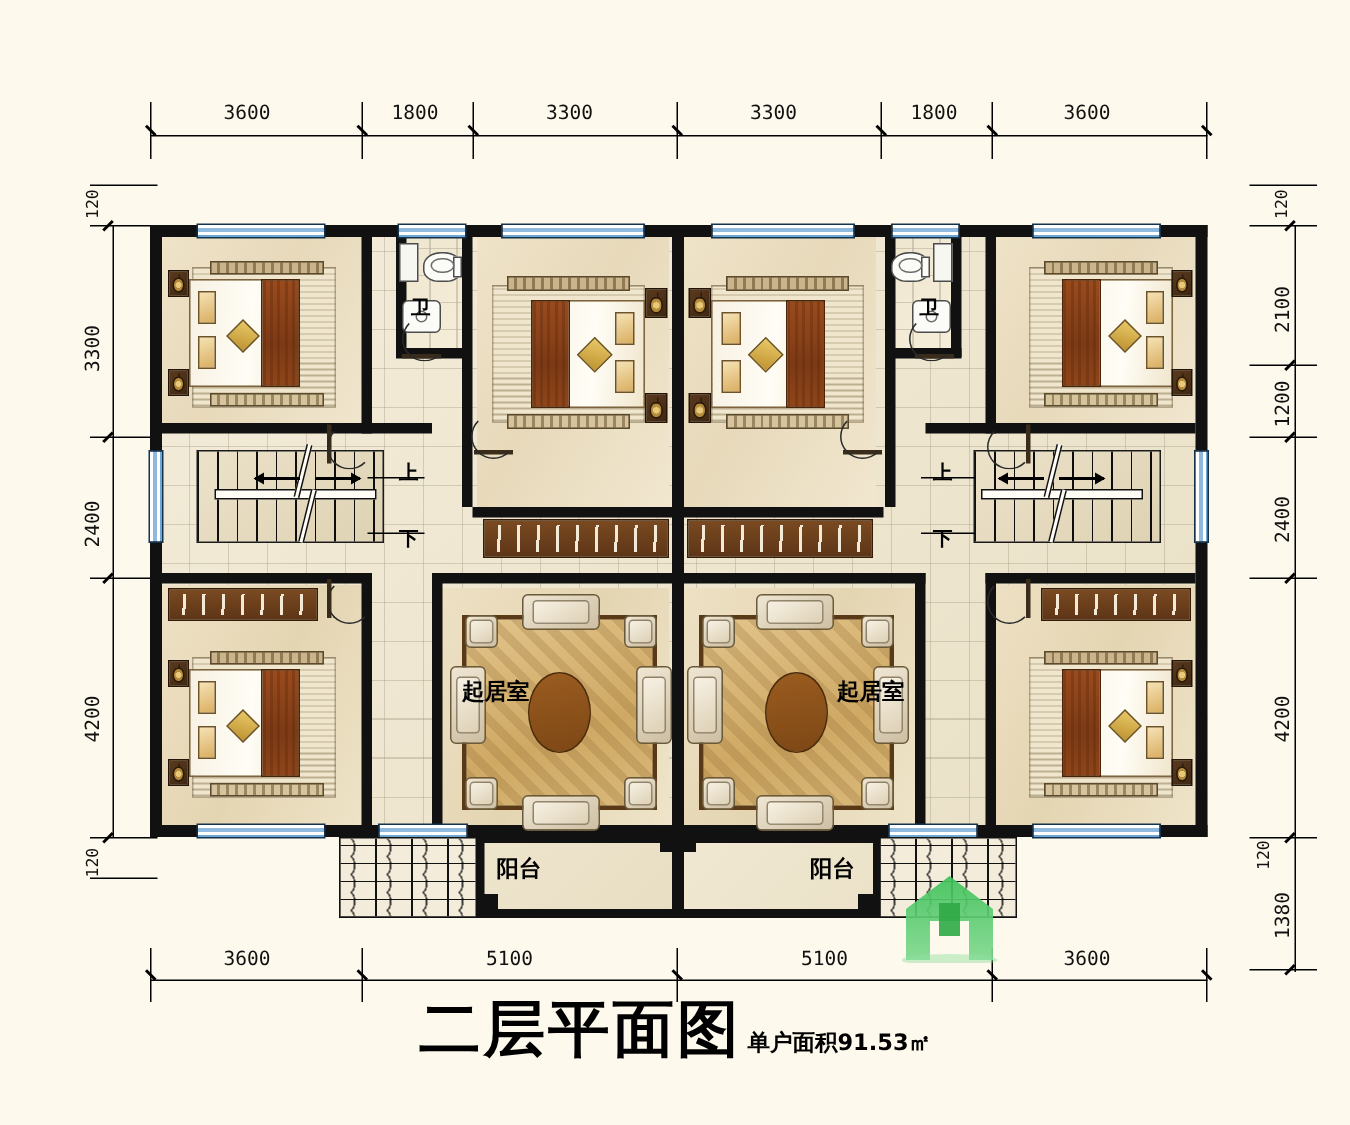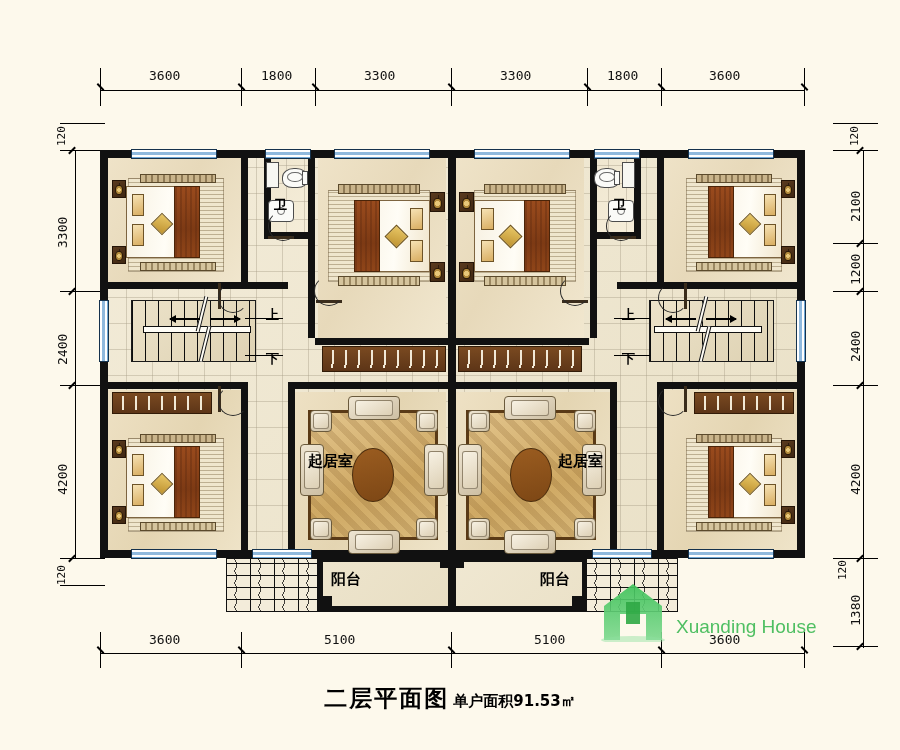--- a/index.html
+++ b/index.html
@@ -290,21 +290,21 @@
   }
   .roomlbl.sm{font-size:13px;}
 
   
   #title-wrap{
     position:absolute;left:0;right:0;bottom:36px;text-align:center;
     white-space:nowrap;
   }
   #plan-title{
     font-family:"DejaVu Sans","Liberation Sans",sans-serif;
-    font-size:23px;font-weight:bold;color:#000;letter-spacing:2px;
+    font-size:41px;font-weight:bold;color:#000;letter-spacing:2px;
     vertical-align:baseline;
   }
   #plan-area{
     font-family:"DejaVu Sans","Liberation Sans",sans-serif;
     font-size:15px;font-weight:bold;color:#000;margin-left:4px;
     vertical-align:baseline;
   }
 
   
   #logo{
@@ -728,20 +728,19 @@
       <defs>
         <linearGradient id="g1" x1="0" y1="0" x2="0" y2="1">
           <stop offset="0" stop-color="#3fc25a"></stop>
           <stop offset="1" stop-color="#7fd98f"></stop>
         </linearGradient>
       </defs>
       <path d="M6 26 L35 4 L64 26 L64 60 L48 60 L48 34 L22 34 L22 60 L6 60 Z" fill="url(#g1)" opacity="0.92"></path>
       <rect x="28" y="22" width="14" height="22" fill="#2fa845" opacity="0.9"></rect>
       <ellipse cx="35" cy="60" rx="32" ry="4" fill="#8fe0a0" opacity="0.45"></ellipse>
     </svg>
-    <div class="en">Xuanding House</div>
   </div>
 
   <div id="title-wrap">
     <span id="plan-title">二层平面图</span><span id="plan-area">单户面积91.53㎡</span>
   </div>
 
 </div>
 
 </body></html>

